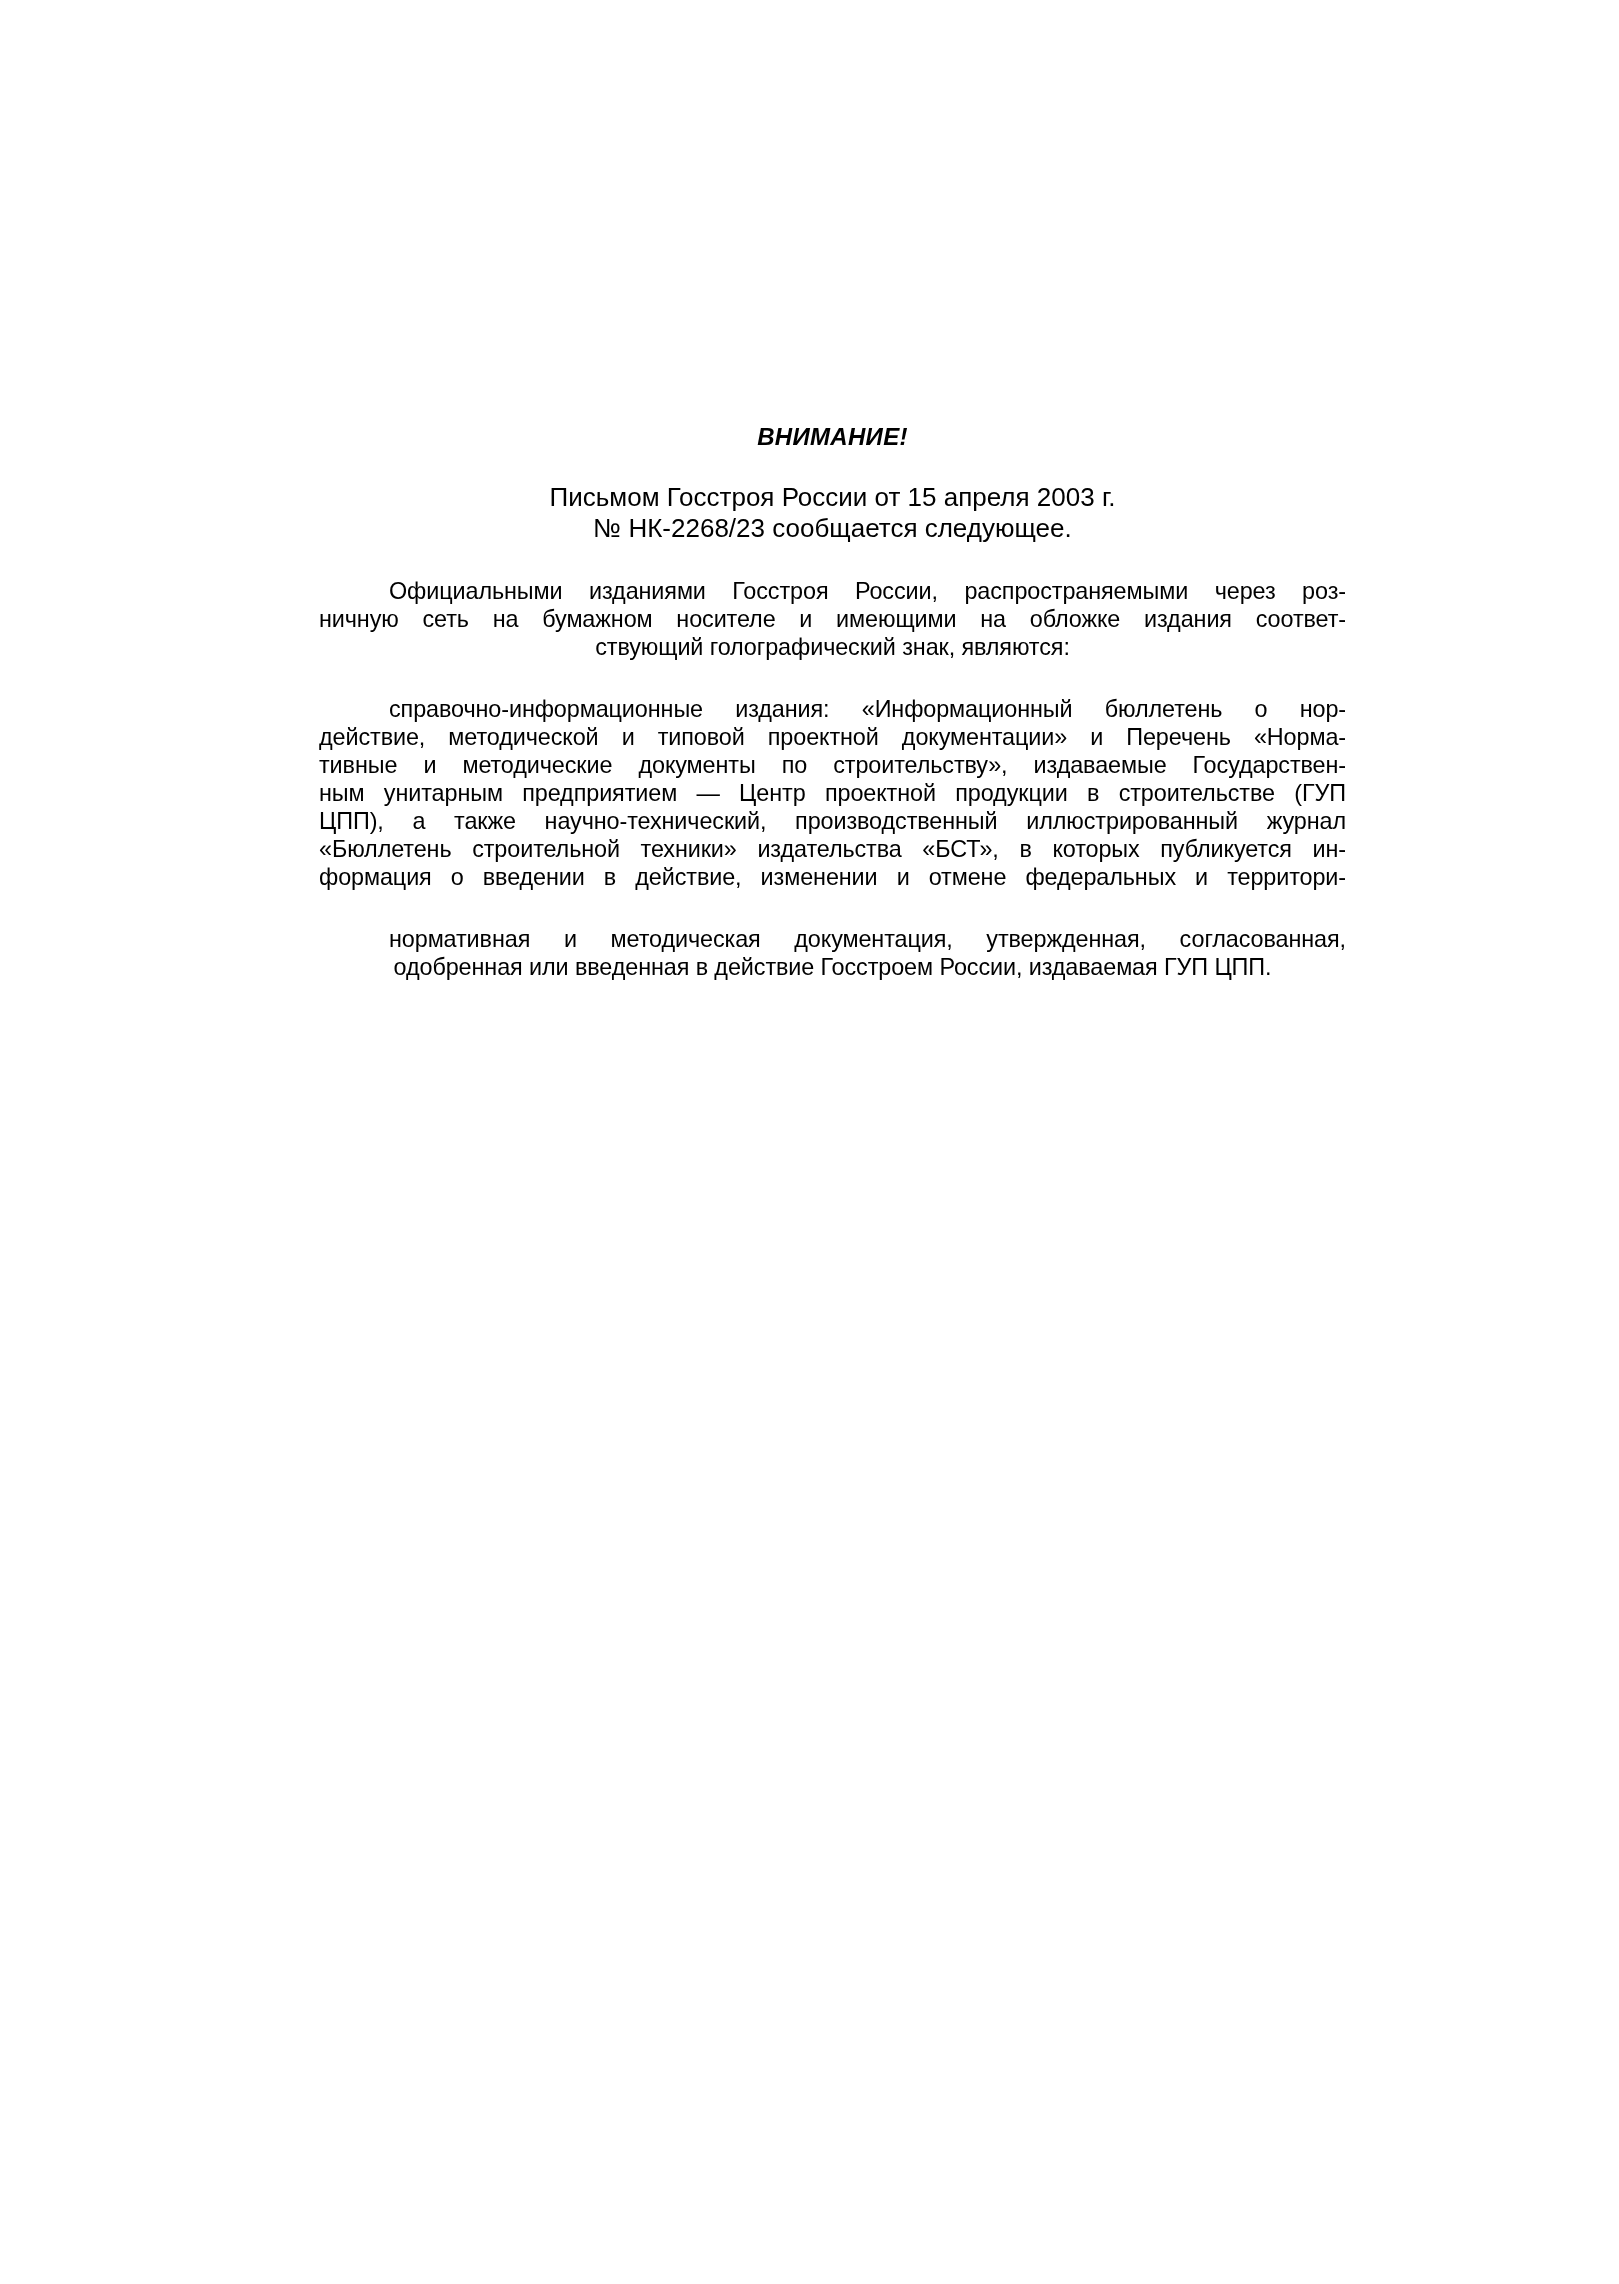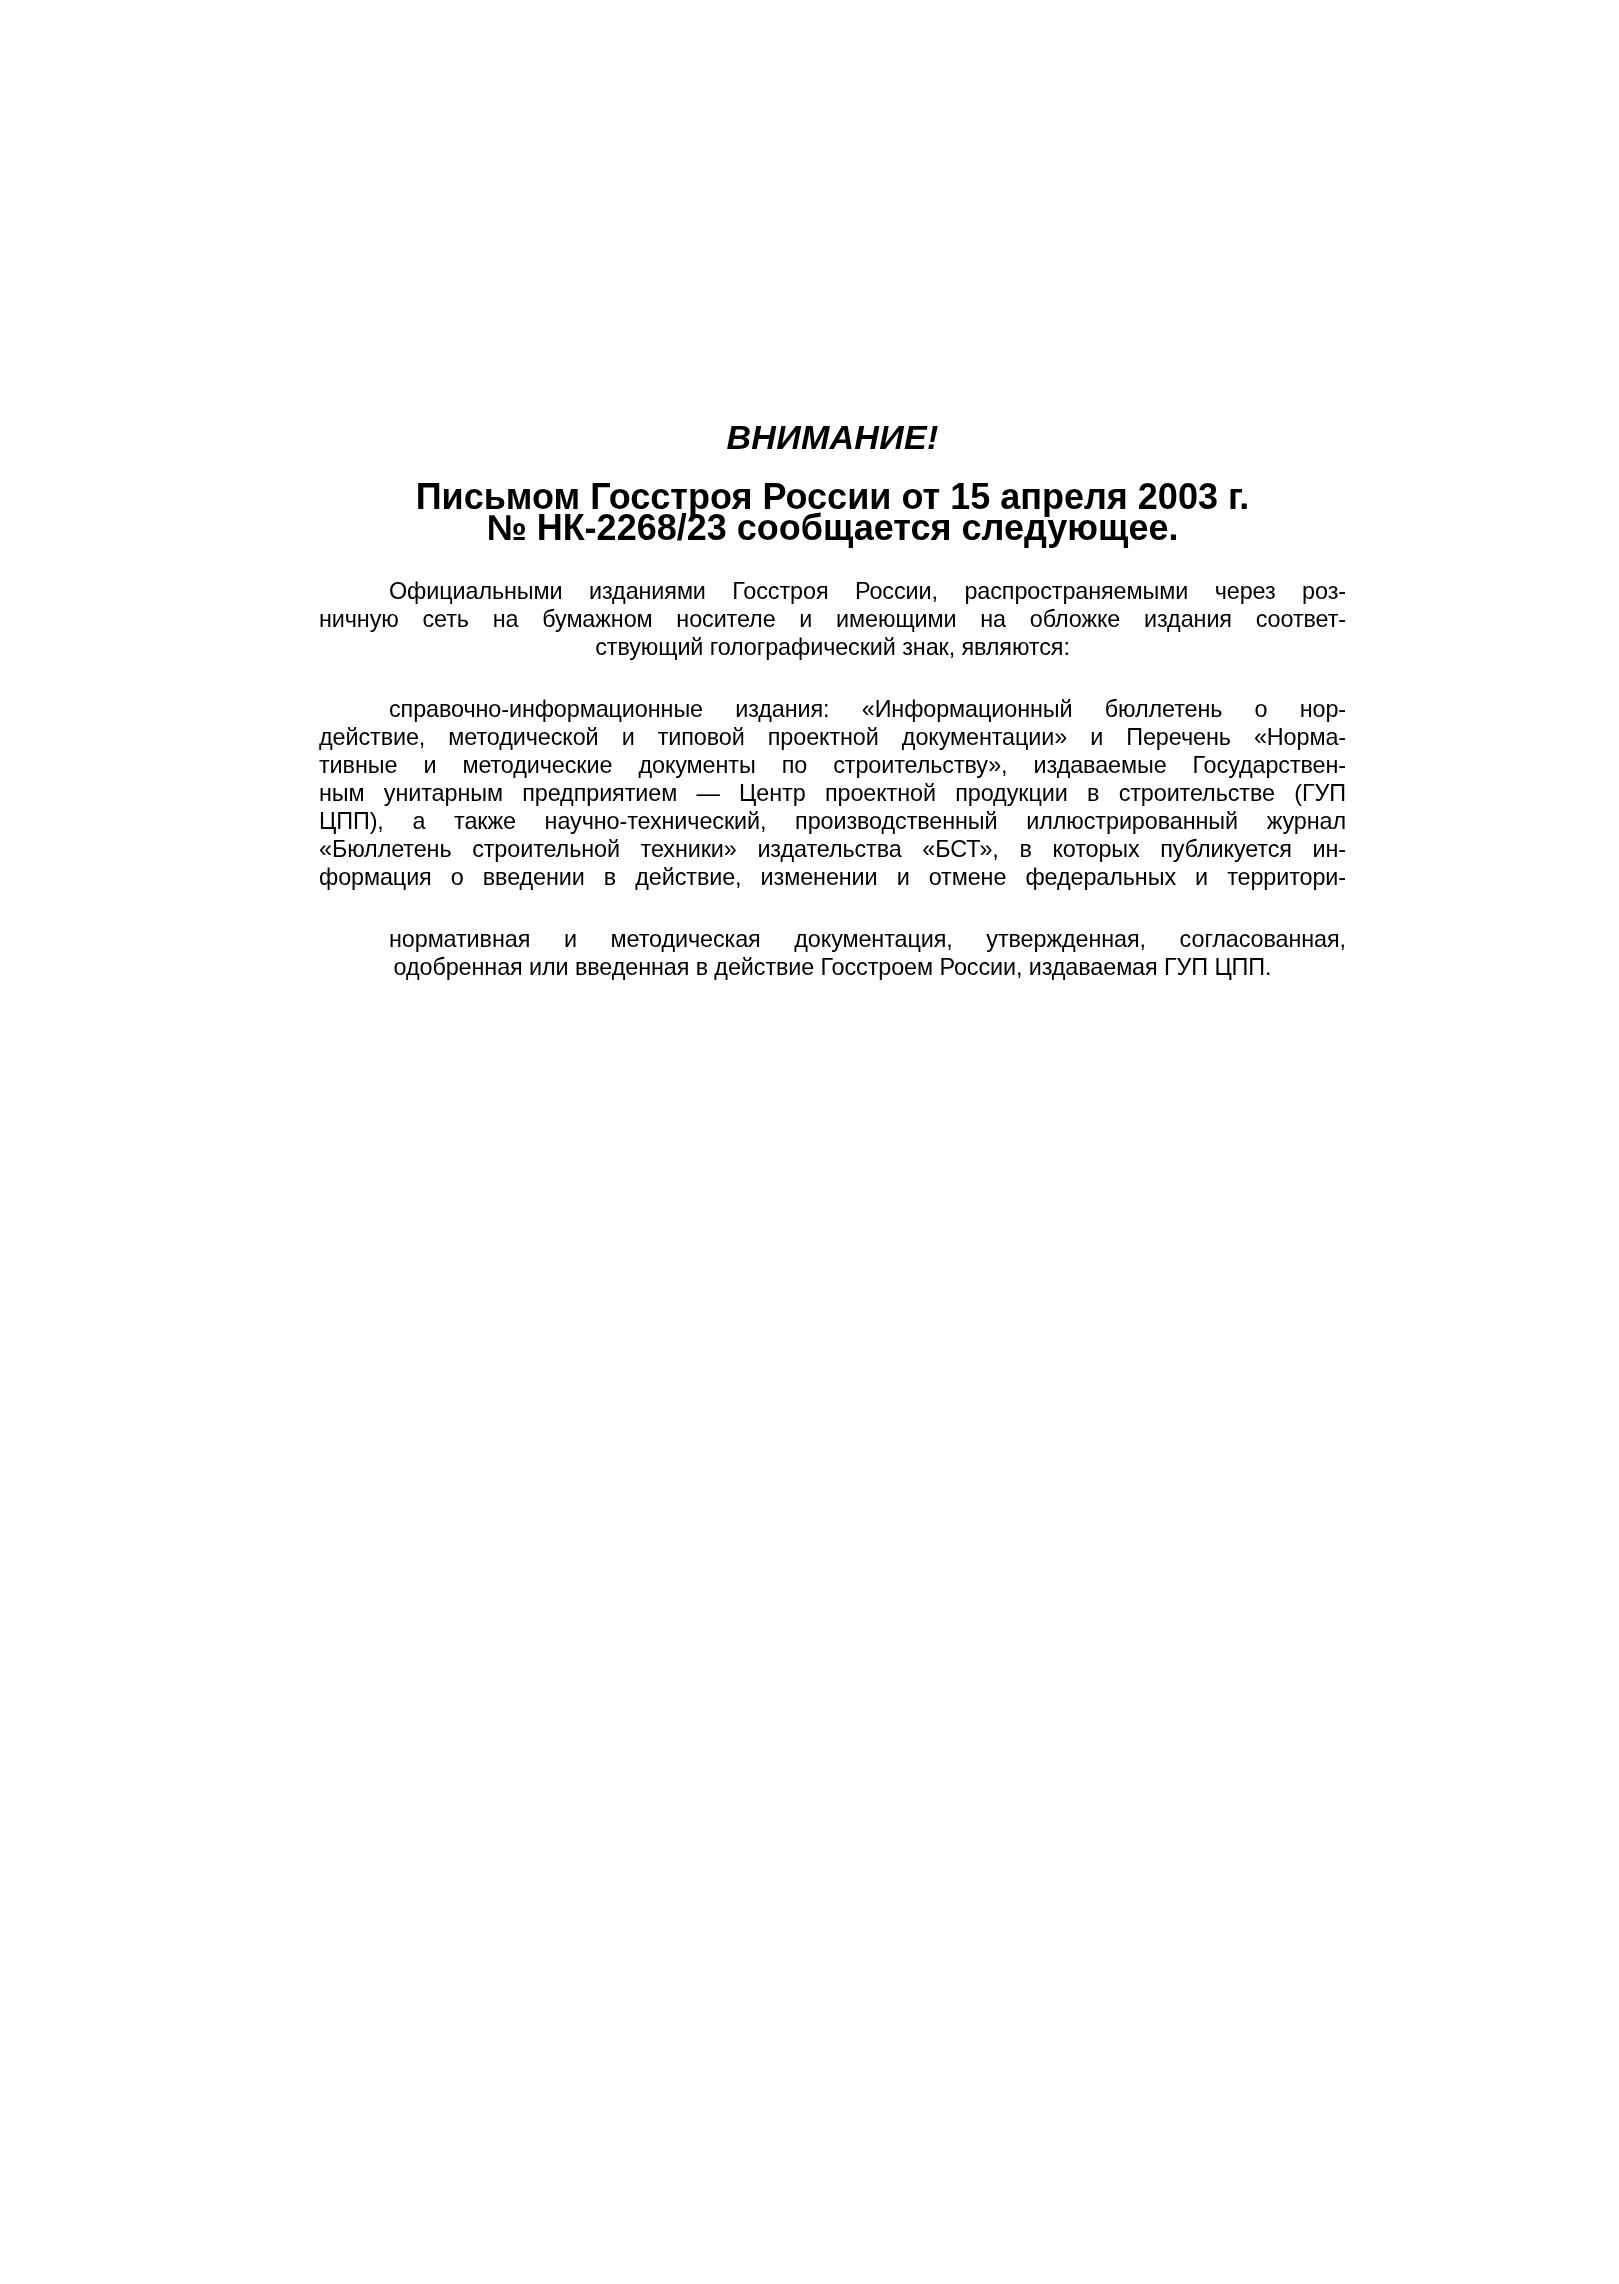--- a/index.html
+++ b/index.html
@@ -18,32 +18,32 @@
   }
   .content {
     position: absolute;
     left: 319px;
     top: 0;
     width: 1027px;
   }
   .doc-title {
     margin: 421px 0 0 0;
     text-align: center;
-    font-size: 34px;
+    font-size: 24px;
     line-height: 32px;
     font-weight: 700;
     font-style: italic;
     letter-spacing: 0.3px;
   }
   .doc-subheading {
     margin: 29px 0 8px 0;
     text-align: center;
-    font-size: 36px;
+    font-size: 26px;
     line-height: 30.5px;
-    font-weight: 700;
+    font-weight: 400;
   }
   .doc-body {
     margin-top: 19.5px;
     font-size: 23.4px;
     line-height: 28px;
     letter-spacing: -0.1px;
   }
   .para {
     margin: 0;
   }

